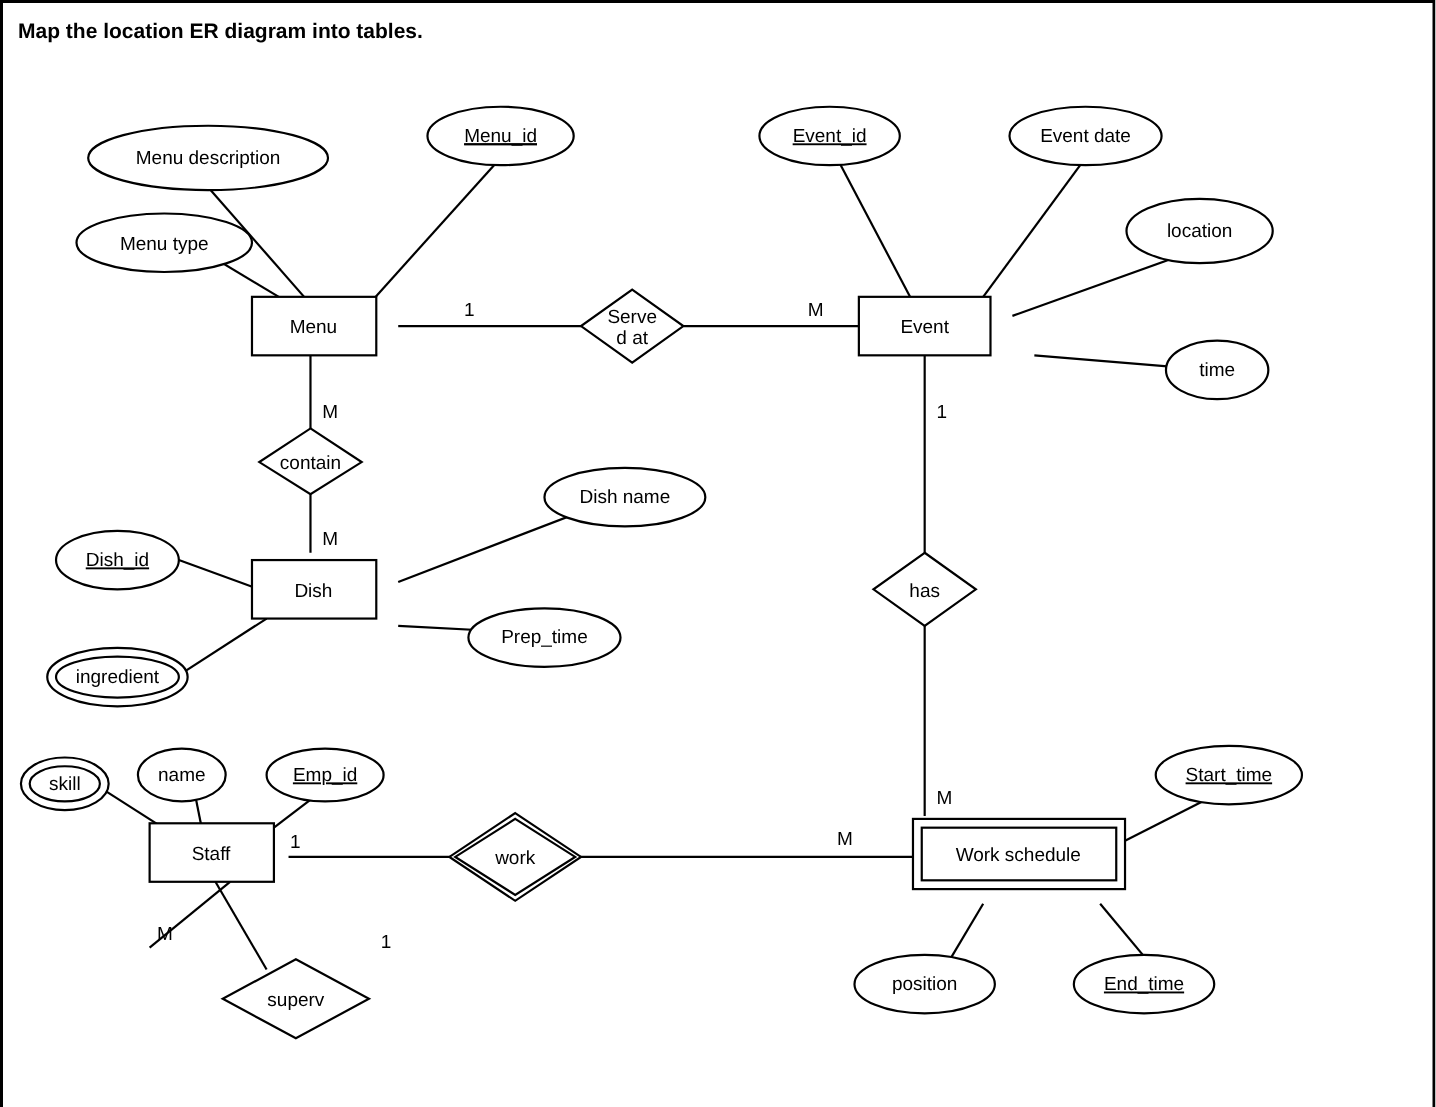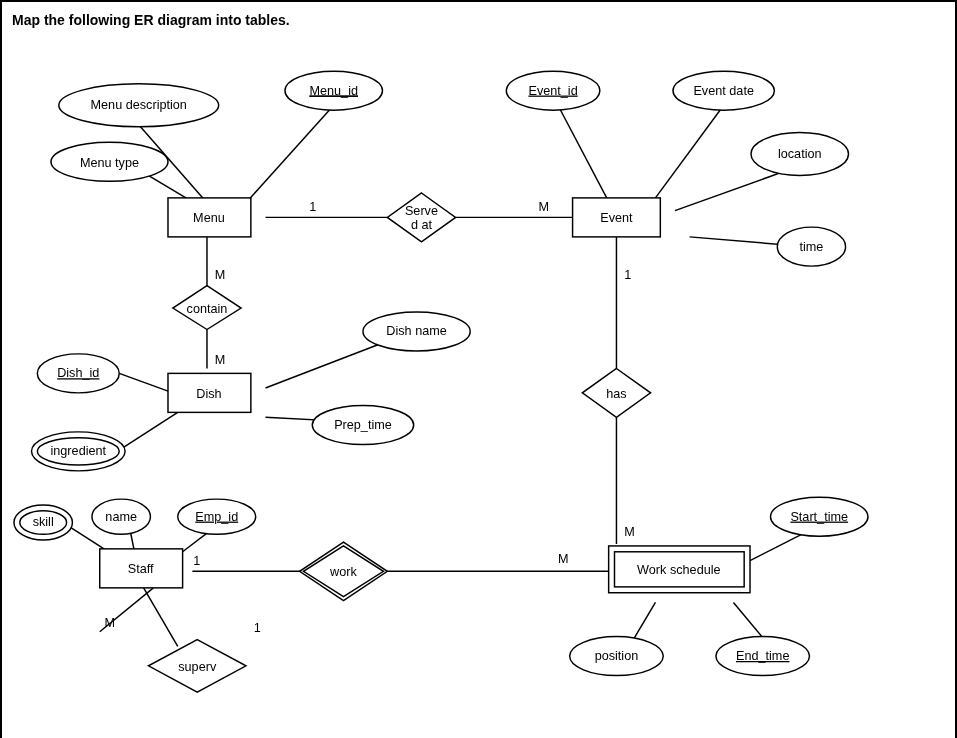--- a/index.html
+++ b/index.html
@@ -49,21 +49,21 @@
     }
     line, polyline, path {
       stroke: #000;
       stroke-width: 1.5;
     }
   </style>
 </head>
 <body>
 
 <div class="container">
-  <div class="title">Map the following ER diagram into tables.</div>
+  <div class="title">Map the location ER diagram into tables.</div>
   <div class="diagram">
     <svg viewBox="0 0 957 720" xmlns="http://www.w3.org/2000/svg">
 
       <line x1="130" y1="90" x2="200" y2="170"></line>
 
       <line x1="120" y1="130" x2="190" y2="172"></line>
 
       <line x1="330" y1="70" x2="240" y2="170"></line>
 
       <line x1="260" y1="185" x2="385" y2="185"></line>

